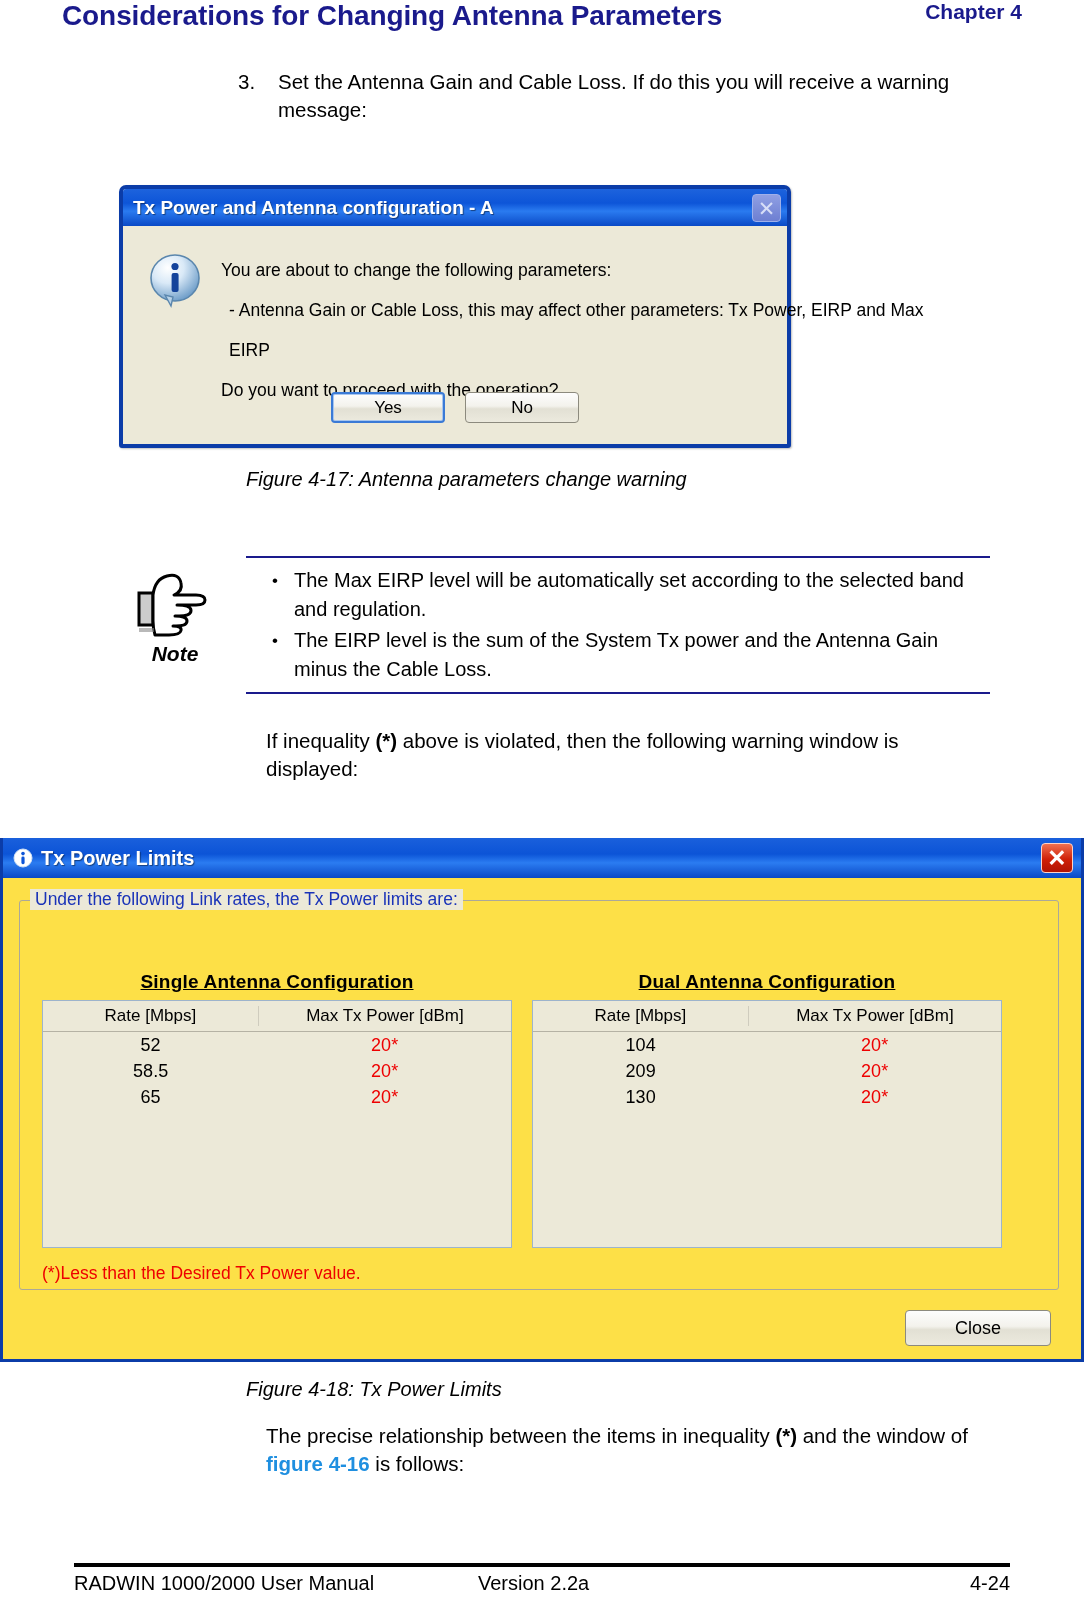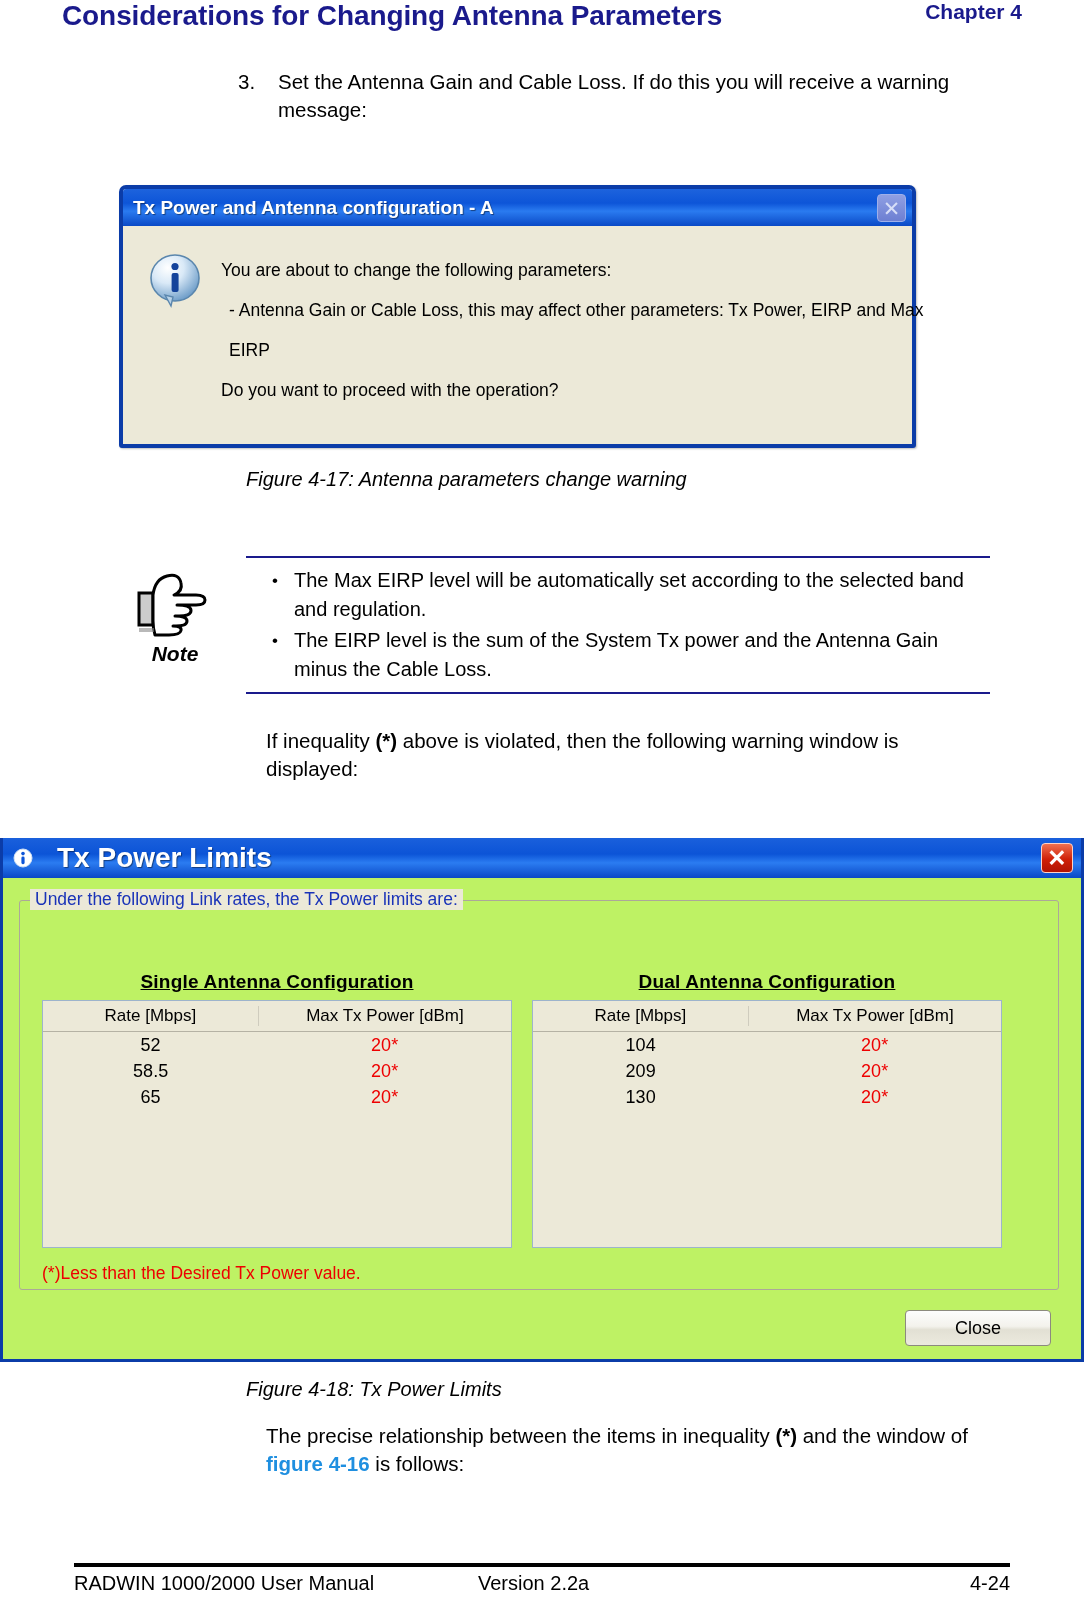--- a/index.html
+++ b/index.html
@@ -54,21 +54,21 @@
   }
   .step .txt {
     margin-left: 40px;
     display: block;
   }
 
   
   .dlg1 {
     position: absolute;
     left: 119px; top: 185px;
-    width: 797px;
+    width: 672px;
     height: 263px;
     border: 4px solid #0b3ca8;
     border-radius: 7px 7px 3px 3px;
     box-sizing: border-box;
     background: #ece9d8;
     box-shadow: 1px 1px 2px rgba(0,0,0,.25);
   }
   .dlg1 .tbar {
     position: relative;
     height: 37px;
@@ -225,42 +225,42 @@
     height: 40px;
     background: linear-gradient(to bottom,#1a60dc 0%, #0c54d7 40%, #2b7cf1 62%, #0a49c6 100%);
     display: flex; align-items: center;
   }
   .dlg2 .tbar .tico {
     width: 20px; height: 20px;
     margin-left: 10px;
   }
   .dlg2 .tbar .ttl {
     color: #fff;
-    font-size: 28px;
-    font-weight: bold;
-    margin-left: 24px;
+    font-size: 20px;
+    font-weight: bold;
+    margin-left: 8px;
     text-shadow: 1px 1px 1px rgba(0,0,0,.45);
   }
   .dlg2 .tbar .xbtn {
     position: absolute;
     right: 8px; top: 5px;
     width: 30px; height: 28px;
     border-radius: 4px;
     background: linear-gradient(to bottom,#f07050,#cf2008 55%,#b11303);
     border: 1px solid #ffd2c6;
     display: flex; align-items: center; justify-content: center;
     color: #fff;
     font-size: 23px;
     font-weight: bold;
     line-height: 1;
   }
   .dlg2 .content {
     position: relative;
     height: calc(100% - 40px);
-    background: #bef264;
+    background: #fde047;
   }
   .groupbox {
     position: absolute;
     left: 16px; top: 22px;
     width: 1040px;
     height: 390px;
     border: 1px solid #aca899;
     border-radius: 3px;
     box-sizing: border-box;
   }
@@ -381,20 +381,24 @@
         <path d="M16 41 L22 52 L24 43 Z" fill="#b9d3e8" stroke="#5a86ad" stroke-width="1.4"></path>
         <circle cx="26" cy="12.5" r="3.6" fill="#14439b"></circle>
         <rect x="22.6" y="19" width="7" height="19" rx="2" fill="#14439b"></rect>
       </svg>
     </div>
     <div class="msg">
       <div>You are about to change the following parameters:</div>
       <div class="ln2">- Antenna Gain or Cable Loss, this may affect other parameters: Tx Power, EIRP and Max EIRP</div>
       <div>Do you want to proceed with the operation?</div>
     </div>
+    <div class="btnrow">
+      <div class="xpbtn default">Yes</div>
+      <div class="xpbtn">No</div>
+    </div>
   </div>
 </div>
 
 <div class="figcap" style="left:246px; top:468px;">Figure 4-17: Antenna parameters change warning</div>
 
 <div class="noteblock">
   <div class="rule top"></div>
   <div class="rule bot"></div>
   <div class="handicon">
     <svg width="86" height="78" viewBox="0 0 86 78">

